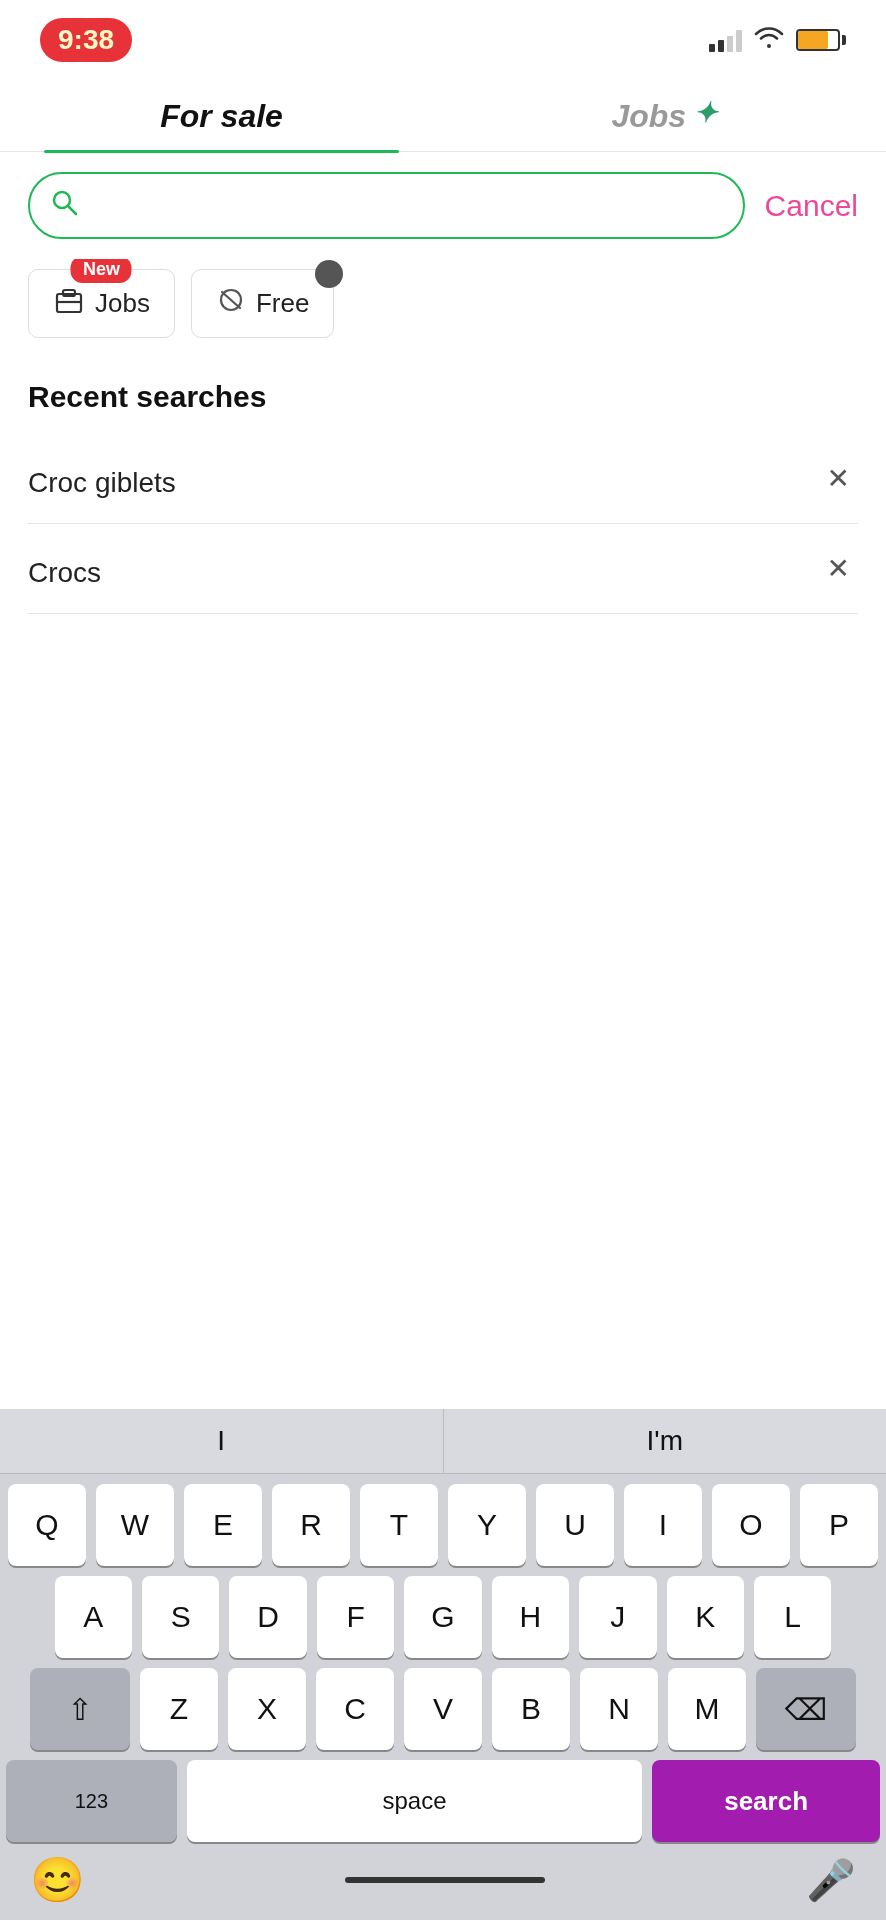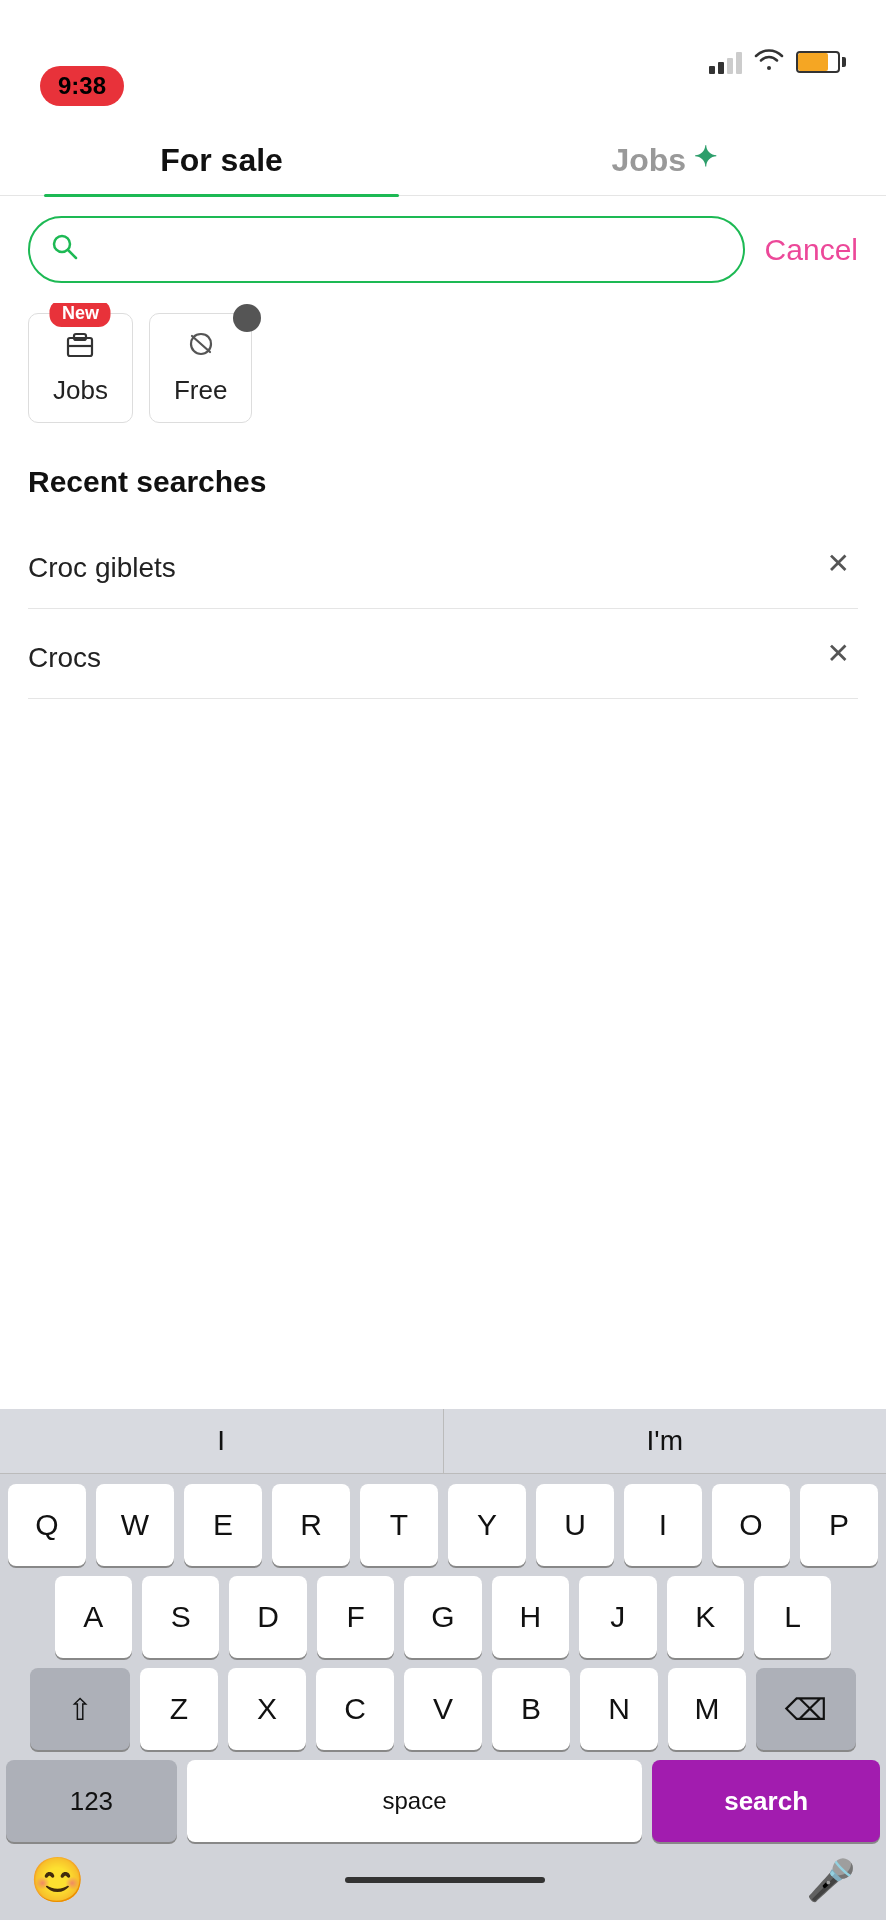--- a/index.html
+++ b/index.html
@@ -17,26 +17,25 @@
     .status-bar {
       display: flex;
       justify-content: space-between;
       align-items: center;
       padding: 18px 40px 10px 40px;
       background: #fff;
     }
 
     .status-time {
       background: #e8323a;
-      color: #000000;
+      color: #fef9c3;
       font-weight: 700;
-      font-size: 24px;
+      font-size: 28px;
       padding: 6px 18px;
       border-radius: 22px;
-      margin-top: 48px;
     }
 
     .status-icons {
       display: flex;
       align-items: center;
       gap: 12px;
     }
 
     .signal-bars {
       display: flex;
@@ -96,20 +95,21 @@
 
     .tab {
       flex: 1;
       text-align: center;
       padding: 22px 0 16px;
       font-size: 32px;
       font-weight: 600;
       color: #999;
       position: relative;
       cursor: pointer;
+      font-style: italic;
     }
 
     .tab.active {
       color: #111;
     }
 
     .tab.active::after {
       content: '';
       position: absolute;
       bottom: -1.5px;
@@ -194,21 +194,20 @@
       border-radius: 10px;
       padding: 16px 24px;
       font-size: 26px;
       font-weight: 500;
       color: #222;
       white-space: nowrap;
       cursor: pointer;
       position: relative;
       flex-shrink: 0;
       background: #fff;
-      flex-direction: column;
     }
 
     .chip-badge {
       position: absolute;
       top: -14px;
       left: 50%;
       transform: translateX(-50%);
       background: #e8323a;
       color: white;
       font-size: 18px;
@@ -343,21 +342,21 @@
       color: white;
       font-size: 26px;
       font-weight: 600;
       flex: 2;
       max-width: none;
     }
 
     .key.num-key {
       flex: 1.5;
       max-width: none;
-      font-size: 26px;
+      font-size: 20px;
     }
 
     .bottom-bar-row {
       display: flex;
       align-items: center;
       justify-content: space-between;
       padding: 8px 30px 14px;
     }
 
     .emoji-btn {

